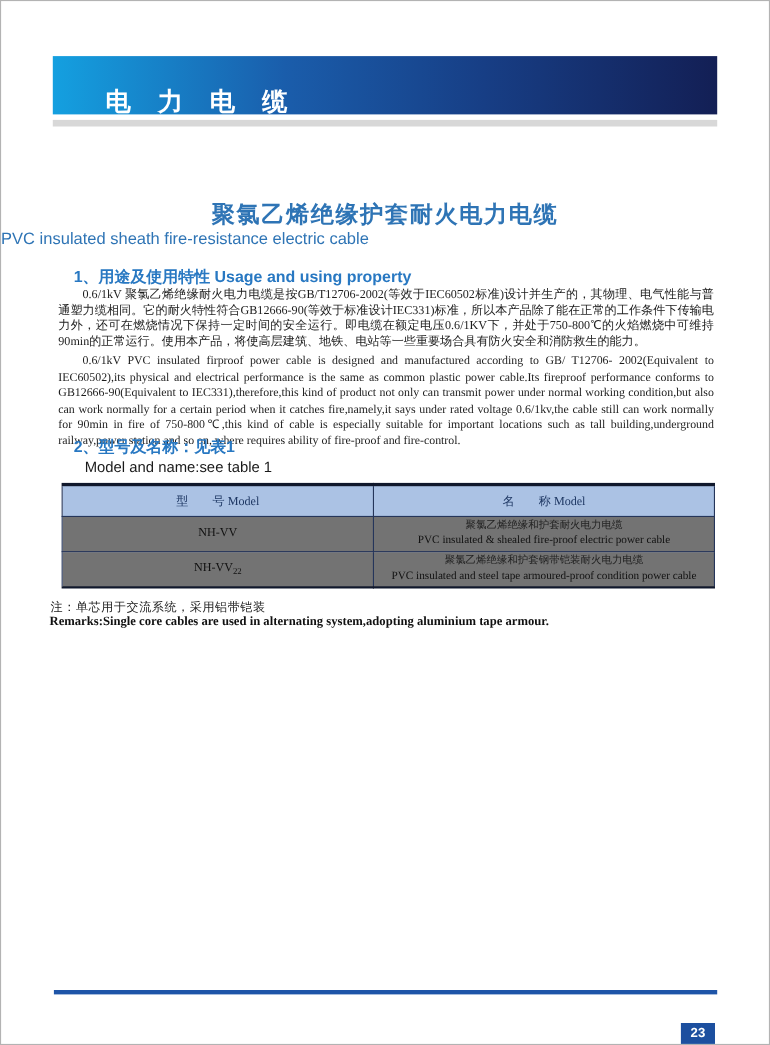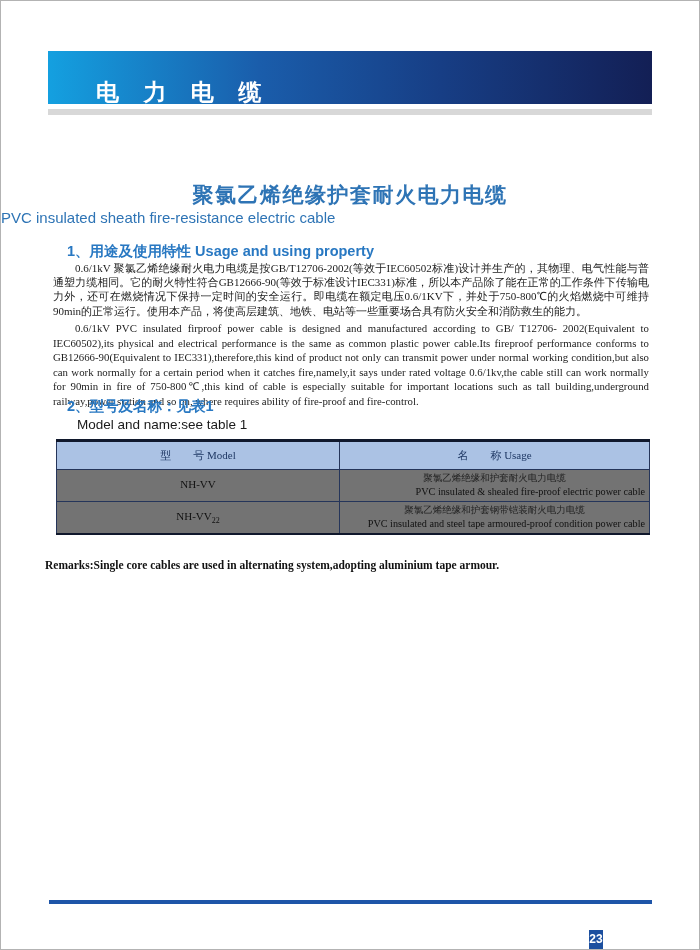--- a/index.html
+++ b/index.html
@@ -128,21 +128,21 @@
   }
   .cell-model sub { font-size: 8px; }
   .cell-name { padding: 2px 4px; }
   .cell-name .name-cn {
     text-align: center;
     font-size: 9.5px;
     color: #222222;
     line-height: 13px;
   }
   .cell-name .name-en {
-    text-align: right;
+    text-align: center;
     font-size: 10.2px;
     color: #111111;
     line-height: 14px;
   }
 
   
   .remark-cn {
     position: absolute;
     left: 45px; top: 543px;
     font-family: "Liberation Serif", serif;
@@ -161,22 +161,22 @@
 
   
   .footer-rule {
     position: absolute;
     left: 48px; top: 899px;
     width: 603px; height: 4px;
     background: #1e55a8;
   }
   .page-number-box {
     position: absolute;
-    left: 588px; top: 929px;
-    width: 14px; height: 19px;
+    left: 618px; top: 929px;
+    width: 31px; height: 19px;
     background: #1c4f9f;
     color: #ffffff;
     font-size: 12px;
     font-weight: bold;
     text-align: center;
     line-height: 19px;
   }
 </style>
 </head>
 <body>
@@ -196,39 +196,40 @@
   <div class="body-para body-cn">0.6/1kV 聚氯乙烯绝缘耐火电力电缆是按GB/T12706-2002(等效于IEC60502标准)设计并生产的，其物理、电气性能与普通塑力缆相同。它的耐火特性符合GB12666-90(等效于标准设计IEC331)标准，所以本产品除了能在正常的工作条件下传输电力外，还可在燃烧情况下保持一定时间的安全运行。即电缆在额定电压0.6/1KV下，并处于750-800℃的火焰燃烧中可维持90min的正常运行。使用本产品，将使高层建筑、地铁、电站等一些重要场合具有防火安全和消防救生的能力。</div>
   <div class="body-para body-en">0.6/1kV PVC insulated firproof power cable is designed and manufactured according to GB/ T12706- 2002(Equivalent to IEC60502),its physical and electrical performance is the same as common plastic power cable.Its fireproof performance conforms to GB12666-90(Equivalent to IEC331),therefore,this kind of product not only can transmit power under normal working condition,but also can work normally for a certain period when it catches fire,namely,it says under rated voltage 0.6/1kv,the cable still can work normally for 90min in fire of 750-800℃,this kind of cable is especially suitable for important locations such as tall building,underground railway,power station and so on, where requires ability of fire-proof and fire-control.</div>
 
   <div class="sec-heading sec2-heading">2、型号及名称：见表1</div>
   <div class="sec2-sub">Model and name:see table 1</div>
 
   <table class="model-table">
     <thead>
       <tr>
         <th class="col-model">型　　号 Model</th>
-        <th class="col-name">名　　称 Usage</th>
+        <th class="col-name">名　　称 Model</th>
       </tr>
     </thead>
     <tbody>
       <tr>
         <td class="cell-model"><span>NH-VV</span><sub></sub></td>
         <td class="cell-name">
           <div class="name-cn">聚氯乙烯绝缘和护套耐火电力电缆</div>
           <div class="name-en">PVC insulated &amp; shealed fire-proof electric power cable</div>
         </td>
       </tr>
       <tr>
         <td class="cell-model"><span>NH-VV</span><sub>22</sub></td>
         <td class="cell-name">
           <div class="name-cn">聚氯乙烯绝缘和护套钢带铠装耐火电力电缆</div>
           <div class="name-en">PVC insulated and steel tape armoured-proof condition power cable</div>
         </td>
       </tr>
     </tbody>
   </table>
 
+  <div class="remark-cn">注：单芯用于交流系统，采用铝带铠装</div>
   <div class="remark-en">Remarks:Single core cables are used in alternating system,adopting aluminium tape armour.</div>
 
   <div class="footer-rule"></div>
   <div class="page-number-box">23</div>
 
 </div>
 
 </body></html>

